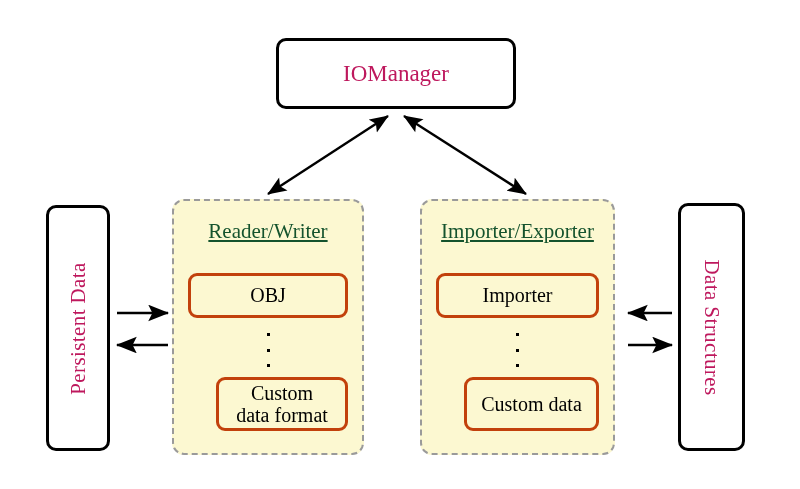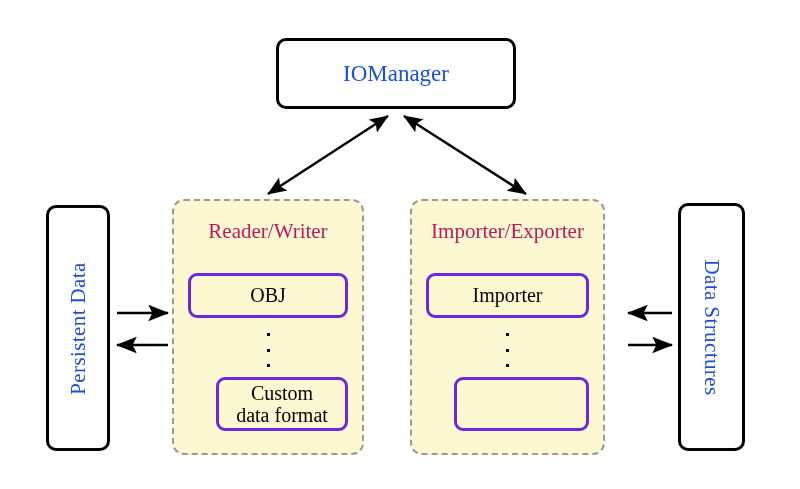--- a/index.html
+++ b/index.html
@@ -19,21 +19,21 @@
   
   .hardbox {
     position: absolute;
     box-sizing: border-box;
     background: #ffffff;
     border: 3px solid #000000;
     border-radius: 10px;
     display: flex;
     align-items: center;
     justify-content: center;
-    color: #1d4ed8;
+    color: #be185d;
   }
   #iomanager-box {
     left: 276px;
     top: 38px;
     width: 240px;
     height: 71px;
     font-size: 23px;
   }
   #persistent-data-box {
     left: 46px;
@@ -68,42 +68,43 @@
     border: 2px dashed #9a9a9a;
     border-radius: 12px;
   }
   #readerwriter-panel {
     left: 172px;
     top: 199px;
     width: 192px;
     height: 256px;
   }
   #importerexporter-panel {
-    left: 410px;
+    left: 420px;
     top: 199px;
     width: 195px;
     height: 256px;
   }
   .group-title {
     position: absolute;
     top: 18px;
     left: 0;
     right: 0;
     text-align: center;
     font-size: 21px;
-    color: #be185d;
+    color: #14532d;
     white-space: nowrap;
+    text-decoration: underline;
   }
 
   
   .inner-box {
     position: absolute;
     box-sizing: border-box;
     background: #fcf8d1;
-    border: 3px solid #6d28d9;
+    border: 3px solid #c2410c;
     border-radius: 9px;
     display: flex;
     flex-direction: column;
     align-items: center;
     justify-content: center;
     font-size: 20px;
     line-height: 1.12;
     color: #000000;
     text-align: center;
   }
@@ -194,20 +195,21 @@
       <span>Importer</span>
     </div>
 
     <div class="vdots">
       <i></i>
       <i></i>
       <i></i>
     </div>
 
     <div class="inner-box inner-bottom">
+      <span>Custom data</span>
     </div>
   </div>
 
   <svg id="arrow-layer" viewBox="0 0 800 489">
     <defs>
       <marker id="ah-end" markerWidth="9" markerHeight="9" refX="7.6" refY="3.2" orient="auto" markerUnits="strokeWidth">
         <path d="M0,0 L8,3.2 L0,6.4 L1.6,3.2 z" fill="#000000"></path>
       </marker>
       <marker id="ah-start" markerWidth="9" markerHeight="9" refX="0.4" refY="3.2" orient="auto" markerUnits="strokeWidth">
         <path d="M8,0 L0,3.2 L8,6.4 L6.4,3.2 z" fill="#000000"></path>

